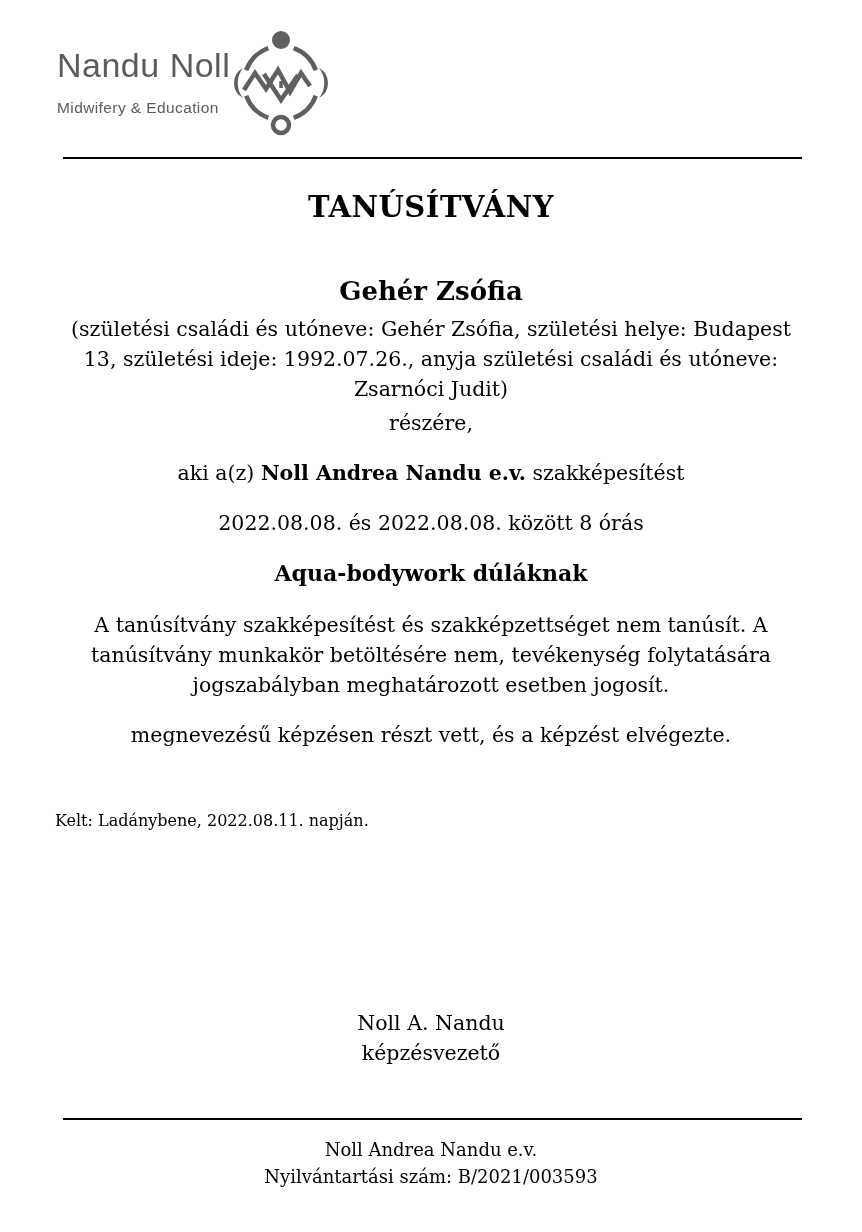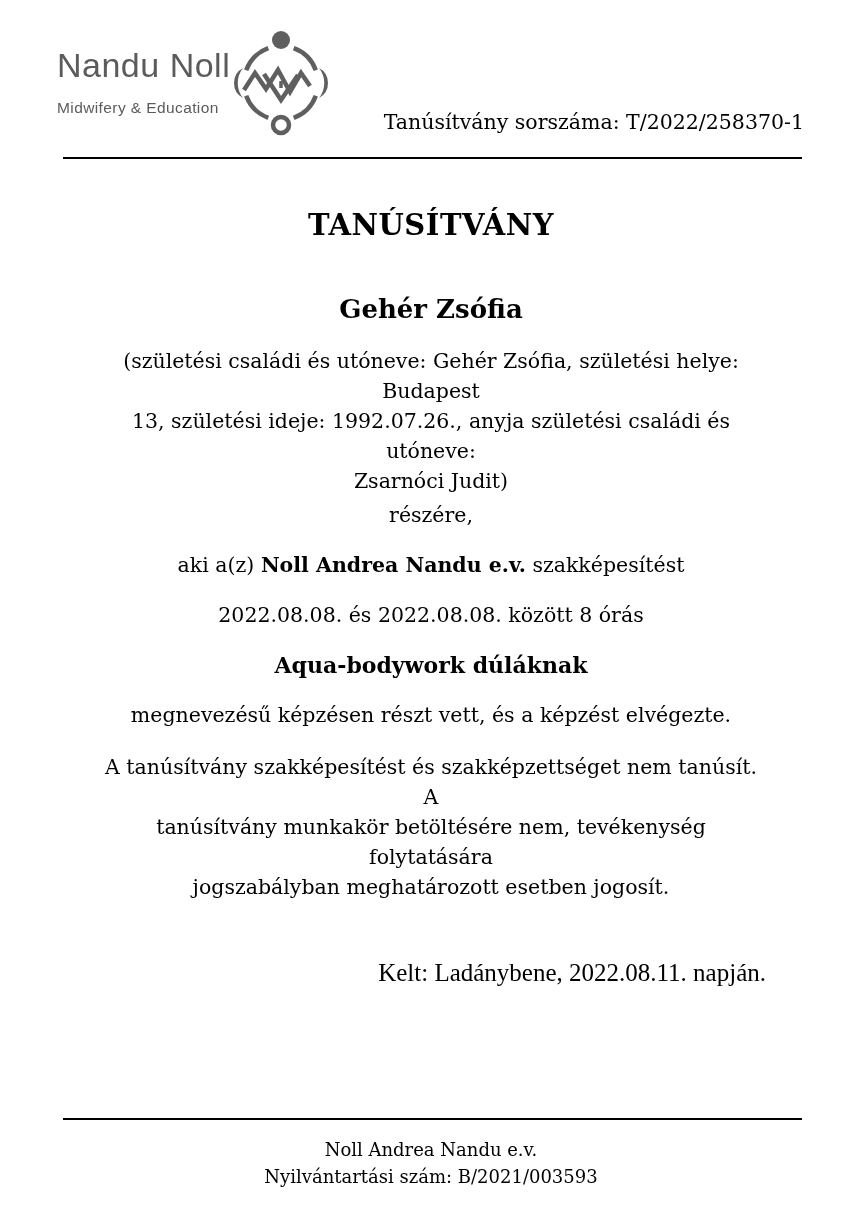--- a/index.html
+++ b/index.html
@@ -17,30 +17,30 @@
   
   .header { position: absolute; top:0; left:0; width:862px; height:160px; }
   .wordmark { position:absolute; left:57px; top:46px; font-family:"Liberation Sans", sans-serif; color:#5b5b5b; }
   .brand-name { font-size:34px; line-height:38px; letter-spacing:0.5px; }
   .brand-tagline { font-size:15.5px; line-height:18px; letter-spacing:0.4px; margin-top:15px; }
   .logo-mark { position:absolute; left:231px; top:30px; width:100px; height:106px; }
   .serial { position:absolute; right:58px; top:110px; font-size:20.5px; white-space:nowrap; }
   .rule { position:absolute; top:157px; left:63px; width:739px; border-top:2px solid #000; }
 
   
-  .content { position:absolute; top:162px; left:0; width:862px; padding:0 96px; box-sizing:border-box; text-align:center; }
+  .content { position:absolute; top:144px; left:0; width:862px; padding:0 52px; box-sizing:border-box; text-align:center; }
   .title { font-size:29px; font-weight:bold; margin:46px 0 0 0; letter-spacing:0.5px; }
   .recipient { font-size:26px; font-weight:bold; margin:52px 0 0 0; }
   .body-text { font-size:20.5px; line-height:30px; margin:20px auto 0 auto; max-width:760px; }
   .multiline { white-space:pre-line; }
-  .m-birth { margin-top:22px; }
+  .m-birth { margin-top:8px; }
   .m-for { margin-top:4px; }
   .course { font-size:22px; font-weight:bold; line-height:30px; margin:20px auto 0 auto; }
   .m-disclaimer { margin-top:22px; }
-  .kelt { font-size:25px; line-height:30px; margin:56px 0 0 3px; text-align:right;font-family:Liberation Serif, serif; }
+  .kelt { font-size:16px; line-height:30px; margin:56px 0 0 3px; text-align:left; }
   .signature { font-size:20.5px; line-height:30px; margin-top:172px; text-align:center; }
 
   
   .footer-rule { position:absolute; top:1118px; left:63px; width:739px; border-top:2px solid #000; }
   .footer-lines { position:absolute; top:1136px; left:0; width:862px; text-align:center; font-size:18px; line-height:27px; }
 </style>
 </head>
 <body>
 
 <div class="page">
@@ -60,49 +60,52 @@
         <path d="M 13 60 L 24 43 L 35 59 L 47 40 L 59 62 L 70 43 L 79 56"></path>
         <path d="M 33 44 L 50 70 L 67 45"></path>
         <circle cx="50" cy="95" r="8"></circle>
       </g>
       <line x1="50" y1="51" x2="50" y2="58" stroke="#5f5f5f" stroke-width="3.5"></line>
       <circle cx="50" cy="10" r="9" fill="#5f5f5f"></circle>
       <path d="M 12 38 A 17 17 0 0 0 12 68 A 24 24 0 0 1 12 38 Z" fill="#5f5f5f"></path>
       <path d="M 88 38 A 17 17 0 0 1 88 68 A 24 24 0 0 0 88 38 Z" fill="#5f5f5f"></path>
     </svg>
 
-    <div class="serial">Tanúsítvány sorszáma: T/2022/258370-1</div>
     <div class="rule"></div>
   </header>
 
   <main class="content">
     <h1 class="title">TANÚSÍTVÁNY</h1>
 
     <h2 class="recipient">Gehér Zsófia</h2>
 
     <p class="body-text multiline m-birth">(születési családi és utóneve: Gehér Zsófia, születési helye: Budapest
 13, születési ideje: 1992.07.26., anyja születési családi és utóneve:
 Zsarnóci Judit)</p>
 
     <p class="body-text m-for">részére,</p>
 
     <p class="body-text"><span>aki a(z)</span> <strong>Noll Andrea Nandu e.v.</strong> <span>szakképesítést</span></p>
 
     <p class="body-text">2022.08.08. és 2022.08.08. között 8 órás</p>
 
     <p class="course">Aqua-bodywork dúláknak</p>
 
-    <p class="body-text">megnevezésű képzésen részt vett, és a képzést elvégezte.</p>
-
     <p class="body-text multiline m-disclaimer">A tanúsítvány szakképesítést és szakképzettséget nem tanúsít. A
 tanúsítvány munkakör betöltésére nem, tevékenység folytatására
 jogszabályban meghatározott esetben jogosít.</p>
 
+    <p class="body-text">megnevezésű képzésen részt vett, és a képzést elvégezte.</p>
+
     <p class="kelt">Kelt: Ladánybene, 2022.08.11. napján.</p>
 
+    <div class="signature">
+      <div>Noll A. Nandu</div>
+      <div>képzésvezető</div>
+    </div>
   </main>
 
   <div class="footer-rule"></div>
   <footer class="footer-lines">
     <div>Noll Andrea Nandu e.v.</div>
     <div>Nyilvántartási szám: B/2021/003593</div>
   </footer>
 
 </div>
 

